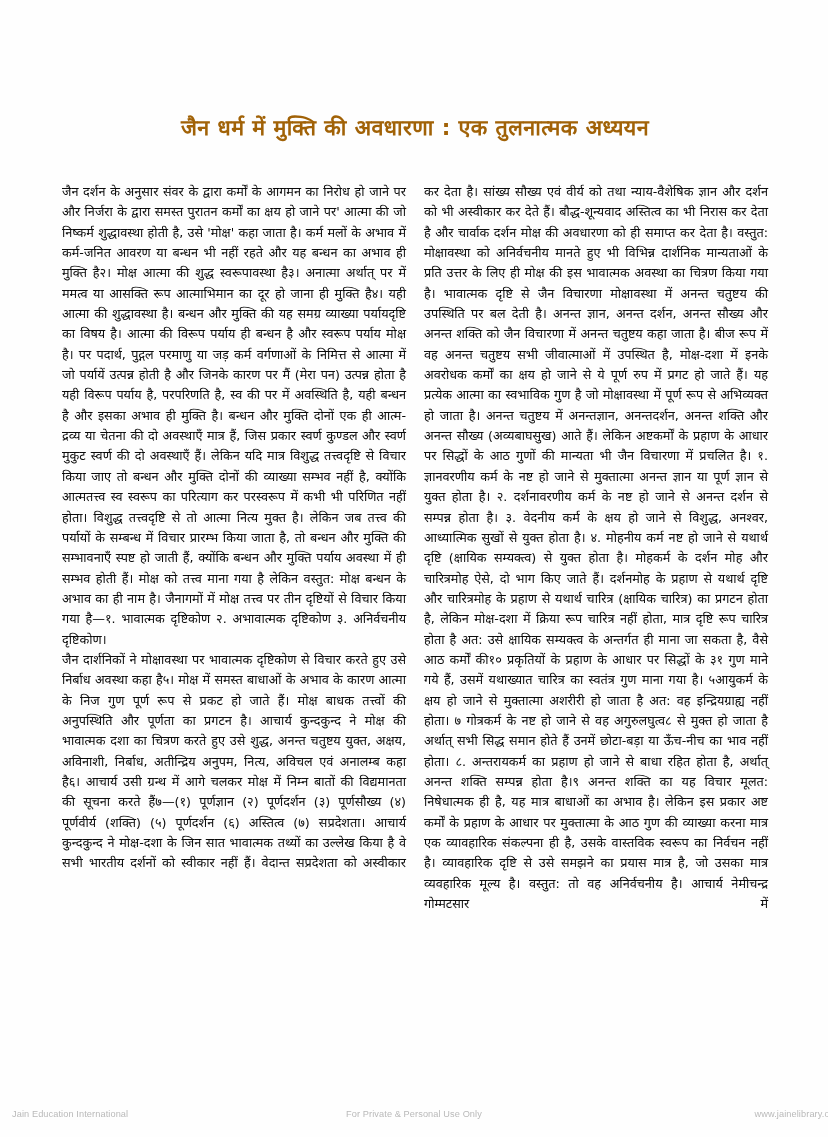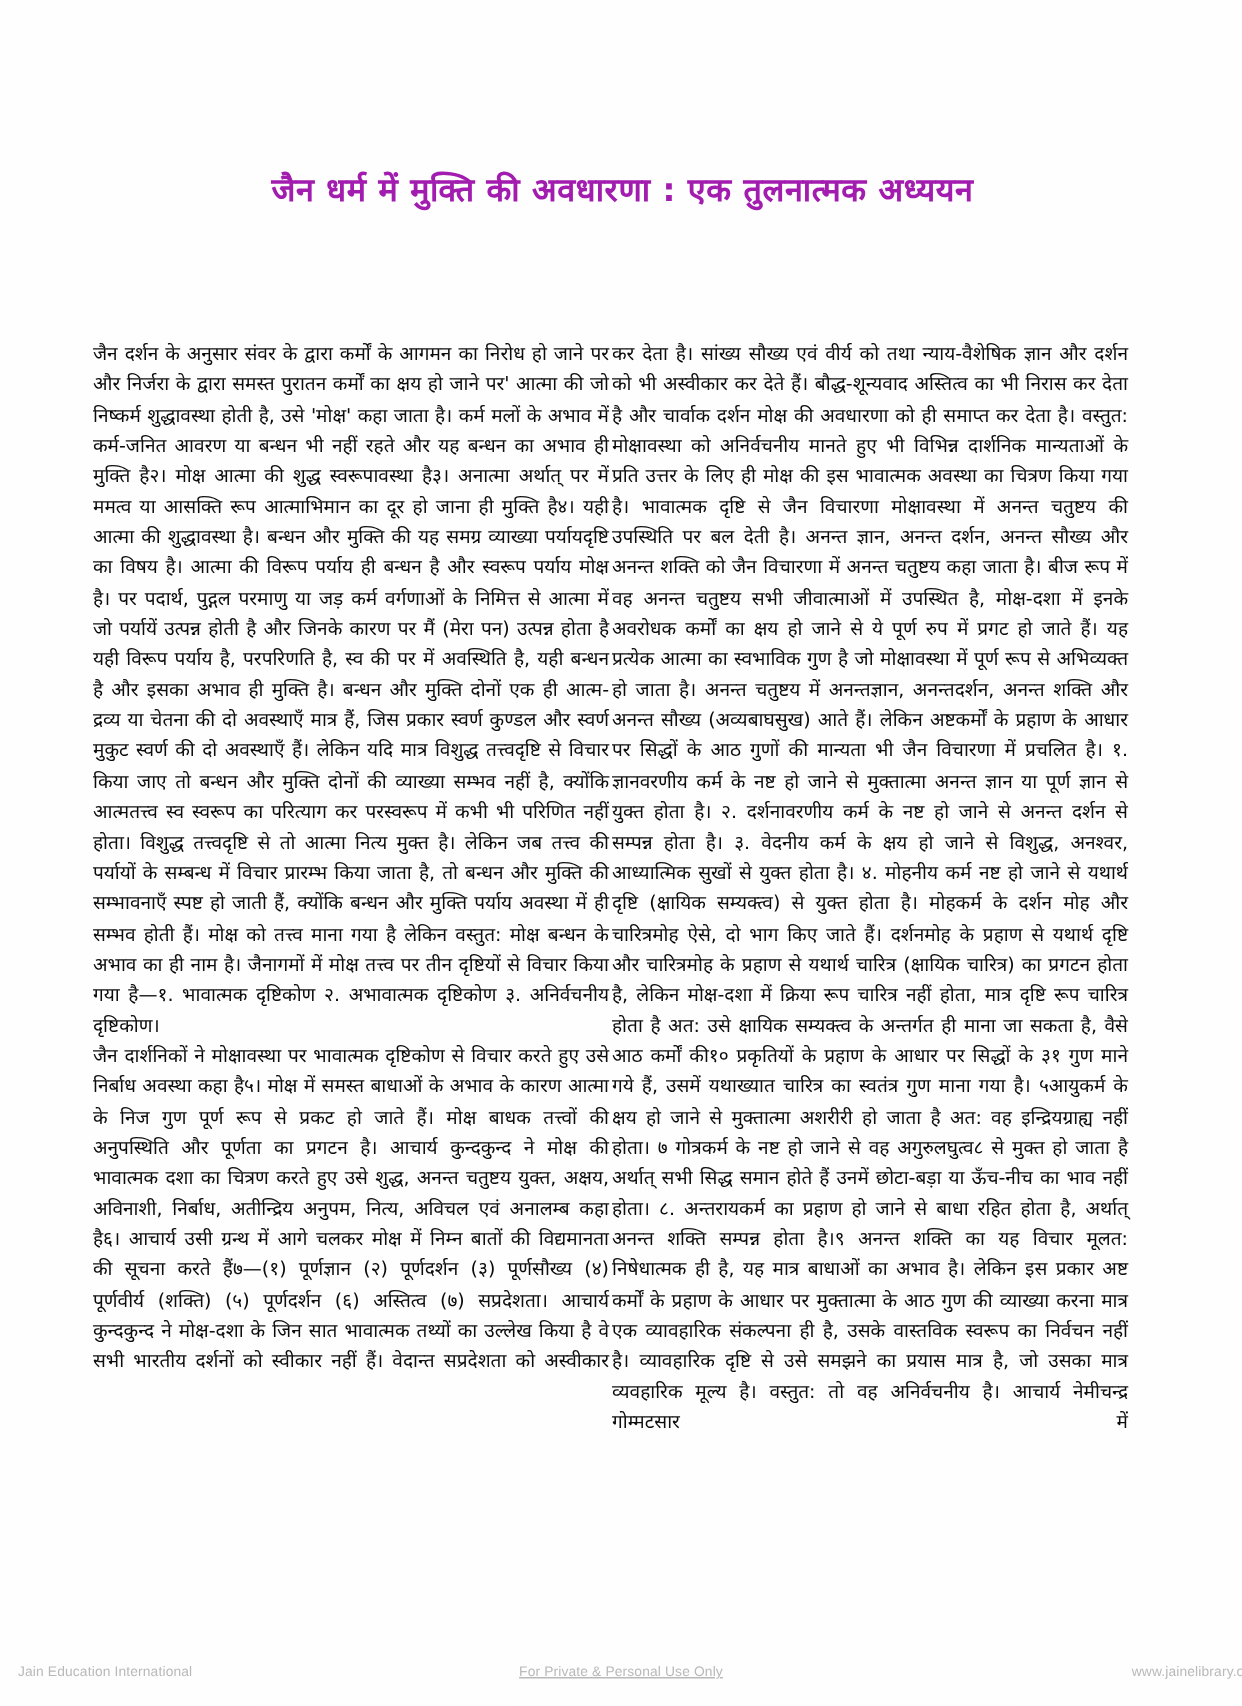--- a/index.html
+++ b/index.html
@@ -30,34 +30,33 @@
   .page-title {
     position: absolute;
     left: 62px;
     top: 101px;
     width: 706px;
     text-align: center;
     font-size: 21.5px;
     font-weight: 700;
     letter-spacing: 0.4px;
     line-height: 1.25;
-    color: #a21caf;
+    color: #a16207;
     white-space: nowrap;
   }
 
   
   .columns {
     position: absolute;
     left: 62px;
     top: 182px;
     width: 706px;
     height: 895px;
     display: flex;
-    gap: 2px;
-    margin-top: 44px;
+    gap: 18px;
   }
   .col {
     width: 344px;
     display: block;
   }
 
   .para {
     margin: 0;
     font-size: 12.7px;
     line-height: 20.35px;
@@ -98,21 +97,20 @@
   }
   .footer .f-left {
     position: absolute;
     left: 12px;
   }
   .footer .f-center {
     position: absolute;
     left: 0;
     width: 828px;
     text-align: center;
-    text-decoration: underline;
   }
   .footer .f-right {
     position: absolute;
     right: 14px;
   }
 </style>
 </head>
 <body>
 
 <div class="page">

